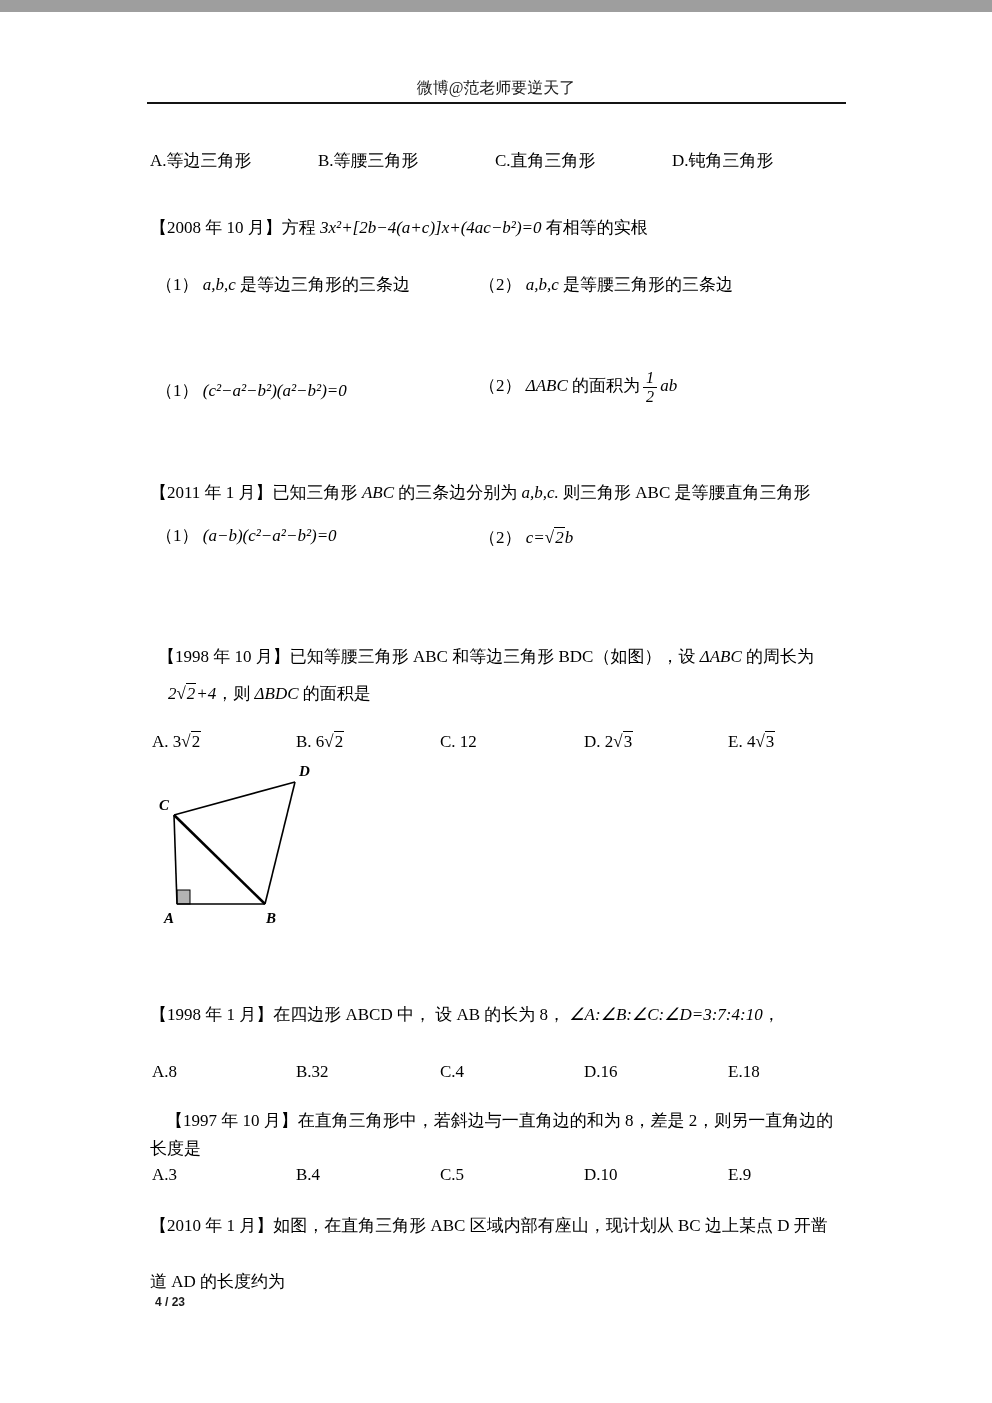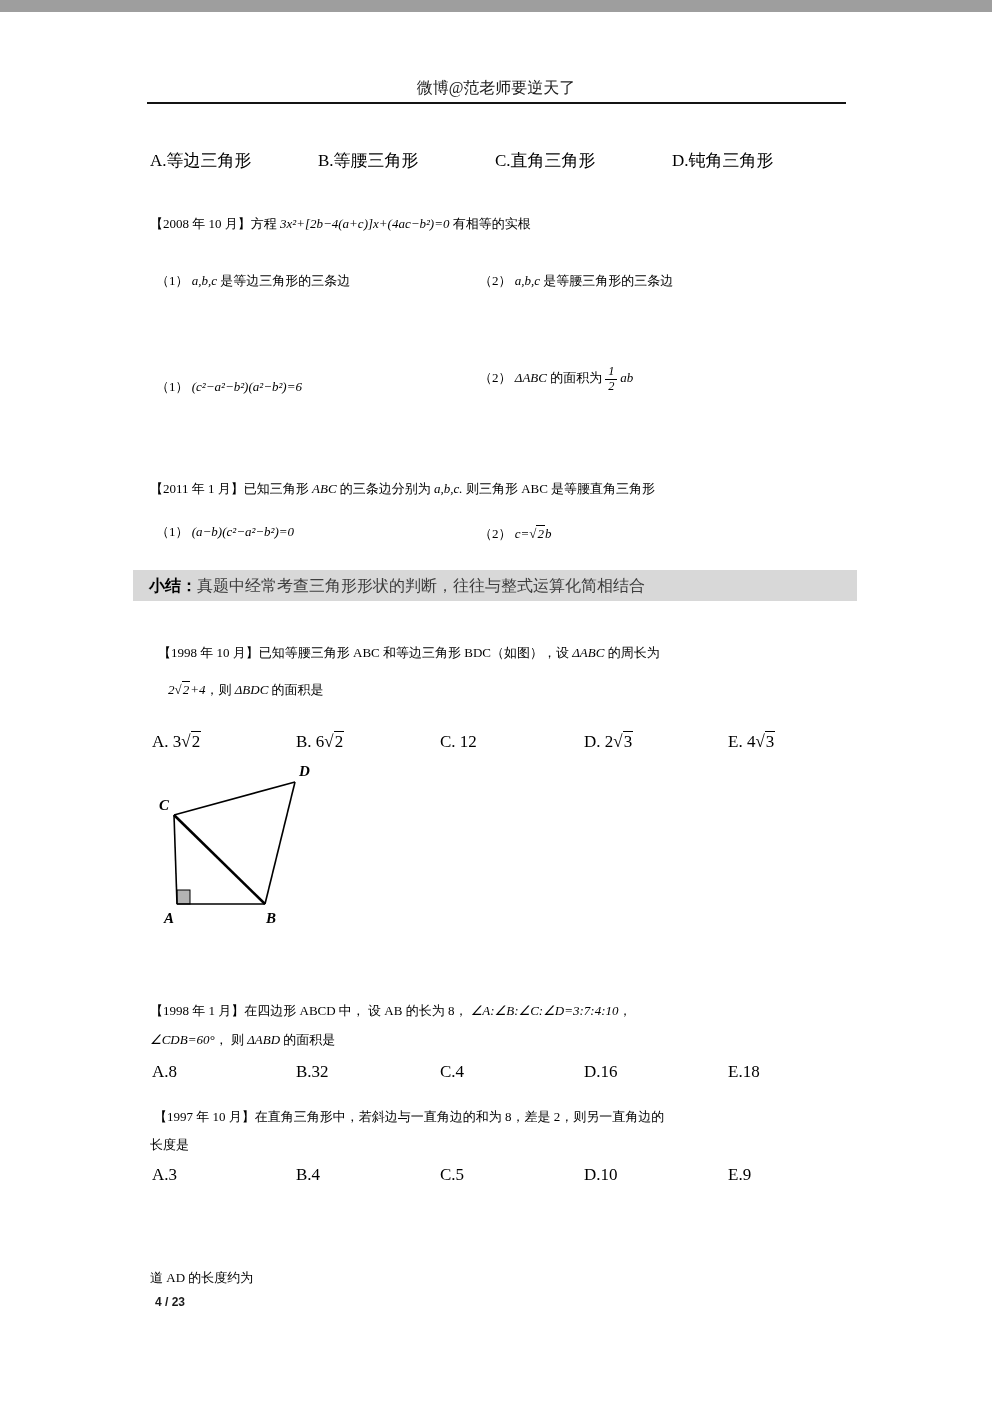--- a/index.html
+++ b/index.html
@@ -1,21 +1,21 @@
 <!DOCTYPE html>
 <html><head>
 <meta charset="utf-8">
 <style>
   html,body{margin:0;padding:0;background:#9e9e9e;}
   .page{
     position:relative;width:992px;height:1403px;margin:12px auto;background:#ffffff;
     font-family:"Liberation Serif", serif;color:#000;overflow:hidden;
   }
   .abs{position:absolute;white-space:nowrap;}
-  .line{font-size:13px;line-height:26px;}
+  .line{font-size:17px;line-height:26px;}
   .tx{font-style:normal;}
   .mi{font-style:italic;font-family:"Liberation Serif",serif;}
   .sq{white-space:nowrap;}
   .sq .rd{border-top:1.4px solid currentColor;padding:0 1px;}
   .frac{display:inline-flex;flex-direction:column;text-align:center;vertical-align:middle;
         font-style:italic;line-height:1.1;margin:0 3px;font-size:0.95em;}
   .frac .num{border-bottom:1.3px solid #000;padding:0 3px;}
   .frac .den{padding:0 3px;}
   .header-title{top:66px;left:0;width:100%;text-align:center;font-size:16px;color:#1b1b1b;}
   .header-rule{top:90px;left:147px;width:699px;height:0;border-top:2px solid #141414;}
@@ -50,33 +50,30 @@
       <span class="opt">A.等边三角形</span>
       <span class="opt">B.等腰三角形</span>
       <span class="opt">C.直角三角形</span>
       <span class="opt">D.钝角三角形</span>
     </p>
 
   <p class="abs line" style="top:186px;left:150px;"><span class="tx">【2008 年 10 月】方程 </span><span class="mi">3x²+[2b−4(a+c)]x+(4ac−b²)=0</span><span class="tx"> 有相等的实根</span></p>
   <p class="abs line" style="top:243px;left:156px;"><span class="tx">（1） </span><span class="mi">a,b,c</span><span class="tx"> 是等边三角形的三条边</span></p>
   <p class="abs line" style="top:243px;left:479px;"><span class="tx">（2） </span><span class="mi">a,b,c</span><span class="tx"> 是等腰三角形的三条边</span></p>
 
-  <p class="abs line" style="top:349px;left:156px;"><span class="tx">（1） </span><span class="mi">(c²−a²−b²)(a²−b²)=6</span></p>
+  <p class="abs line" style="top:349px;left:156px;"><span class="tx">（1） </span><span class="mi">(c²−a²−b²)(a²−b²)=0</span></p>
   <p class="abs line" style="top:340px;left:479px;"><span class="tx">（2） </span><span class="mi">ΔABC</span><span class="tx"> 的面积为</span><span class="frac">
         <span class="num">1</span>
         <span class="den">2</span>
       </span><span class="mi">ab</span></p>
 
   <p class="abs line" style="top:451px;left:150px;"><span class="tx">【2011 年 1 月】已知三角形 </span><span class="mi">ABC</span><span class="tx"> 的三条边分别为 </span><span class="mi">a,b,c.</span><span class="tx"> 则三角形 ABC 是等腰直角三角形</span></p>
   <p class="abs line" style="top:494px;left:156px;"><span class="tx">（1） </span><span class="mi">(a−b)(c²−a²−b²)=0</span></p>
   <p class="abs line" style="top:496px;left:479px;"><span class="tx">（2） </span><span class="mi">c=<span class="sq">√<span class="rd">2</span></span>b</span></p>
 
-  <div class="abs summary-bar">
-    <span class="lead">小结：</span><span>真题中经常考查三角形形状的判断，往往与整式运算化简相结合</span>
-  </div>
 
   <p class="abs line" style="top:615px;left:158px;"><span class="tx">【1998 年 10 月】已知等腰三角形 ABC 和等边三角形 BDC（如图），设 </span><span class="mi">ΔABC</span><span class="tx"> 的周长为</span></p>
   <p class="abs line" style="top:652px;left:168px;"><span class="mi">2<span class="sq">√<span class="rd">2</span></span>+4</span><span class="tx">，则 </span><span class="mi">ΔBDC</span><span class="tx"> 的面积是</span></p>
   <p class="optrow cols5 abs" style="top:703px;left:152px;">
       <span class="opt">A. 3<span class="sq">√<span class="rd">2</span></span></span>
       <span class="opt">B. 6<span class="sq">√<span class="rd">2</span></span></span>
       <span class="opt">C. 12</span>
       <span class="opt">D. 2<span class="sq">√<span class="rd">3</span></span></span>
       <span class="opt">E. 4<span class="sq">√<span class="rd">3</span></span></span>
     </p>
@@ -88,36 +85,36 @@
     <line x1="29" y1="55" x2="120" y2="144" stroke="#000" stroke-width="2.6"></line>
     <line x1="29" y1="55" x2="150" y2="22" stroke="#000" stroke-width="1.6"></line>
     <line x1="150" y1="22" x2="120" y2="144" stroke="#000" stroke-width="1.6"></line>
     <text x="14" y="50">C</text>
     <text x="154" y="16">D</text>
     <text x="19" y="163">A</text>
     <text x="121" y="163">B</text>
   </svg>
 
   <p class="abs line" style="top:973px;left:150px;"><span class="tx">【1998 年 1 月】在四边形 ABCD 中， 设 AB 的长为 8， </span><span class="mi">∠A:∠B:∠C:∠D=3:7:4:10</span><span class="tx">，</span></p>
-  <p class="abs line" style="top:1002px;left:150px;"><span class="mi">∠CDB=60°</span><span class="tx">， 则 </span><span class="mi">ΔABD</span><span class="tx"> 的面积是</span></p>
   <p class="optrow cols5 abs" style="top:1033px;left:152px;">
       <span class="opt">A.8</span>
       <span class="opt">B.32</span>
       <span class="opt">C.4</span>
       <span class="opt">D.16</span>
       <span class="opt">E.18</span>
     </p>
 
-  <p class="abs line" style="top:1079px;left:154px;">【1997 年 10 月】在直角三角形中，若斜边与一直角边的和为 8，差是 2，则另一直角边的</p>
+  <p class="abs line" style="top:1079px;left:166px;">【1997 年 10 月】在直角三角形中，若斜边与一直角边的和为 8，差是 2，则另一直角边的</p>
   <p class="abs line" style="top:1107px;left:150px;">长度是</p>
   <p class="optrow cols5 abs" style="top:1136px;left:152px;">
       <span class="opt">A.3</span>
       <span class="opt">B.4</span>
       <span class="opt">C.5</span>
       <span class="opt">D.10</span>
       <span class="opt">E.9</span>
     </p>
 
+  <p class="abs line" style="top:1184px;left:150px;">【2010 年 1 月】如图，在直角三角形 ABC 区域内部有座山，现计划从 BC 边上某点 D 开凿</p>
   <p class="abs line" style="top:1240px;left:150px;">道 AD 的长度约为</p>
 
   <div class="abs footer">4 / 23</div>
 
 </div>
 
 </body></html>

